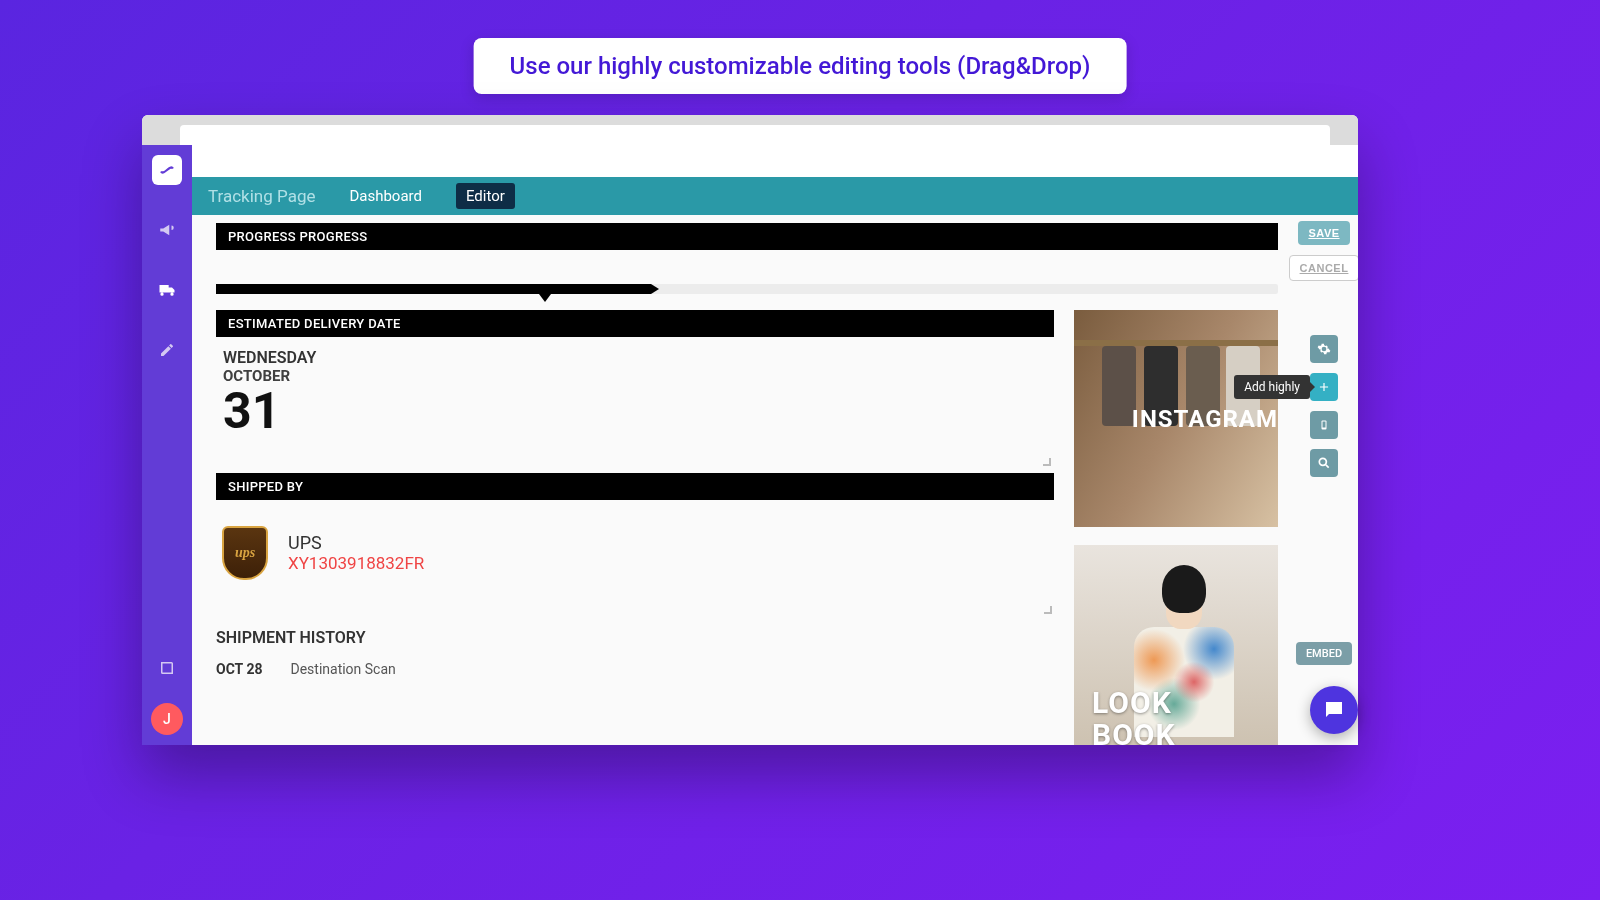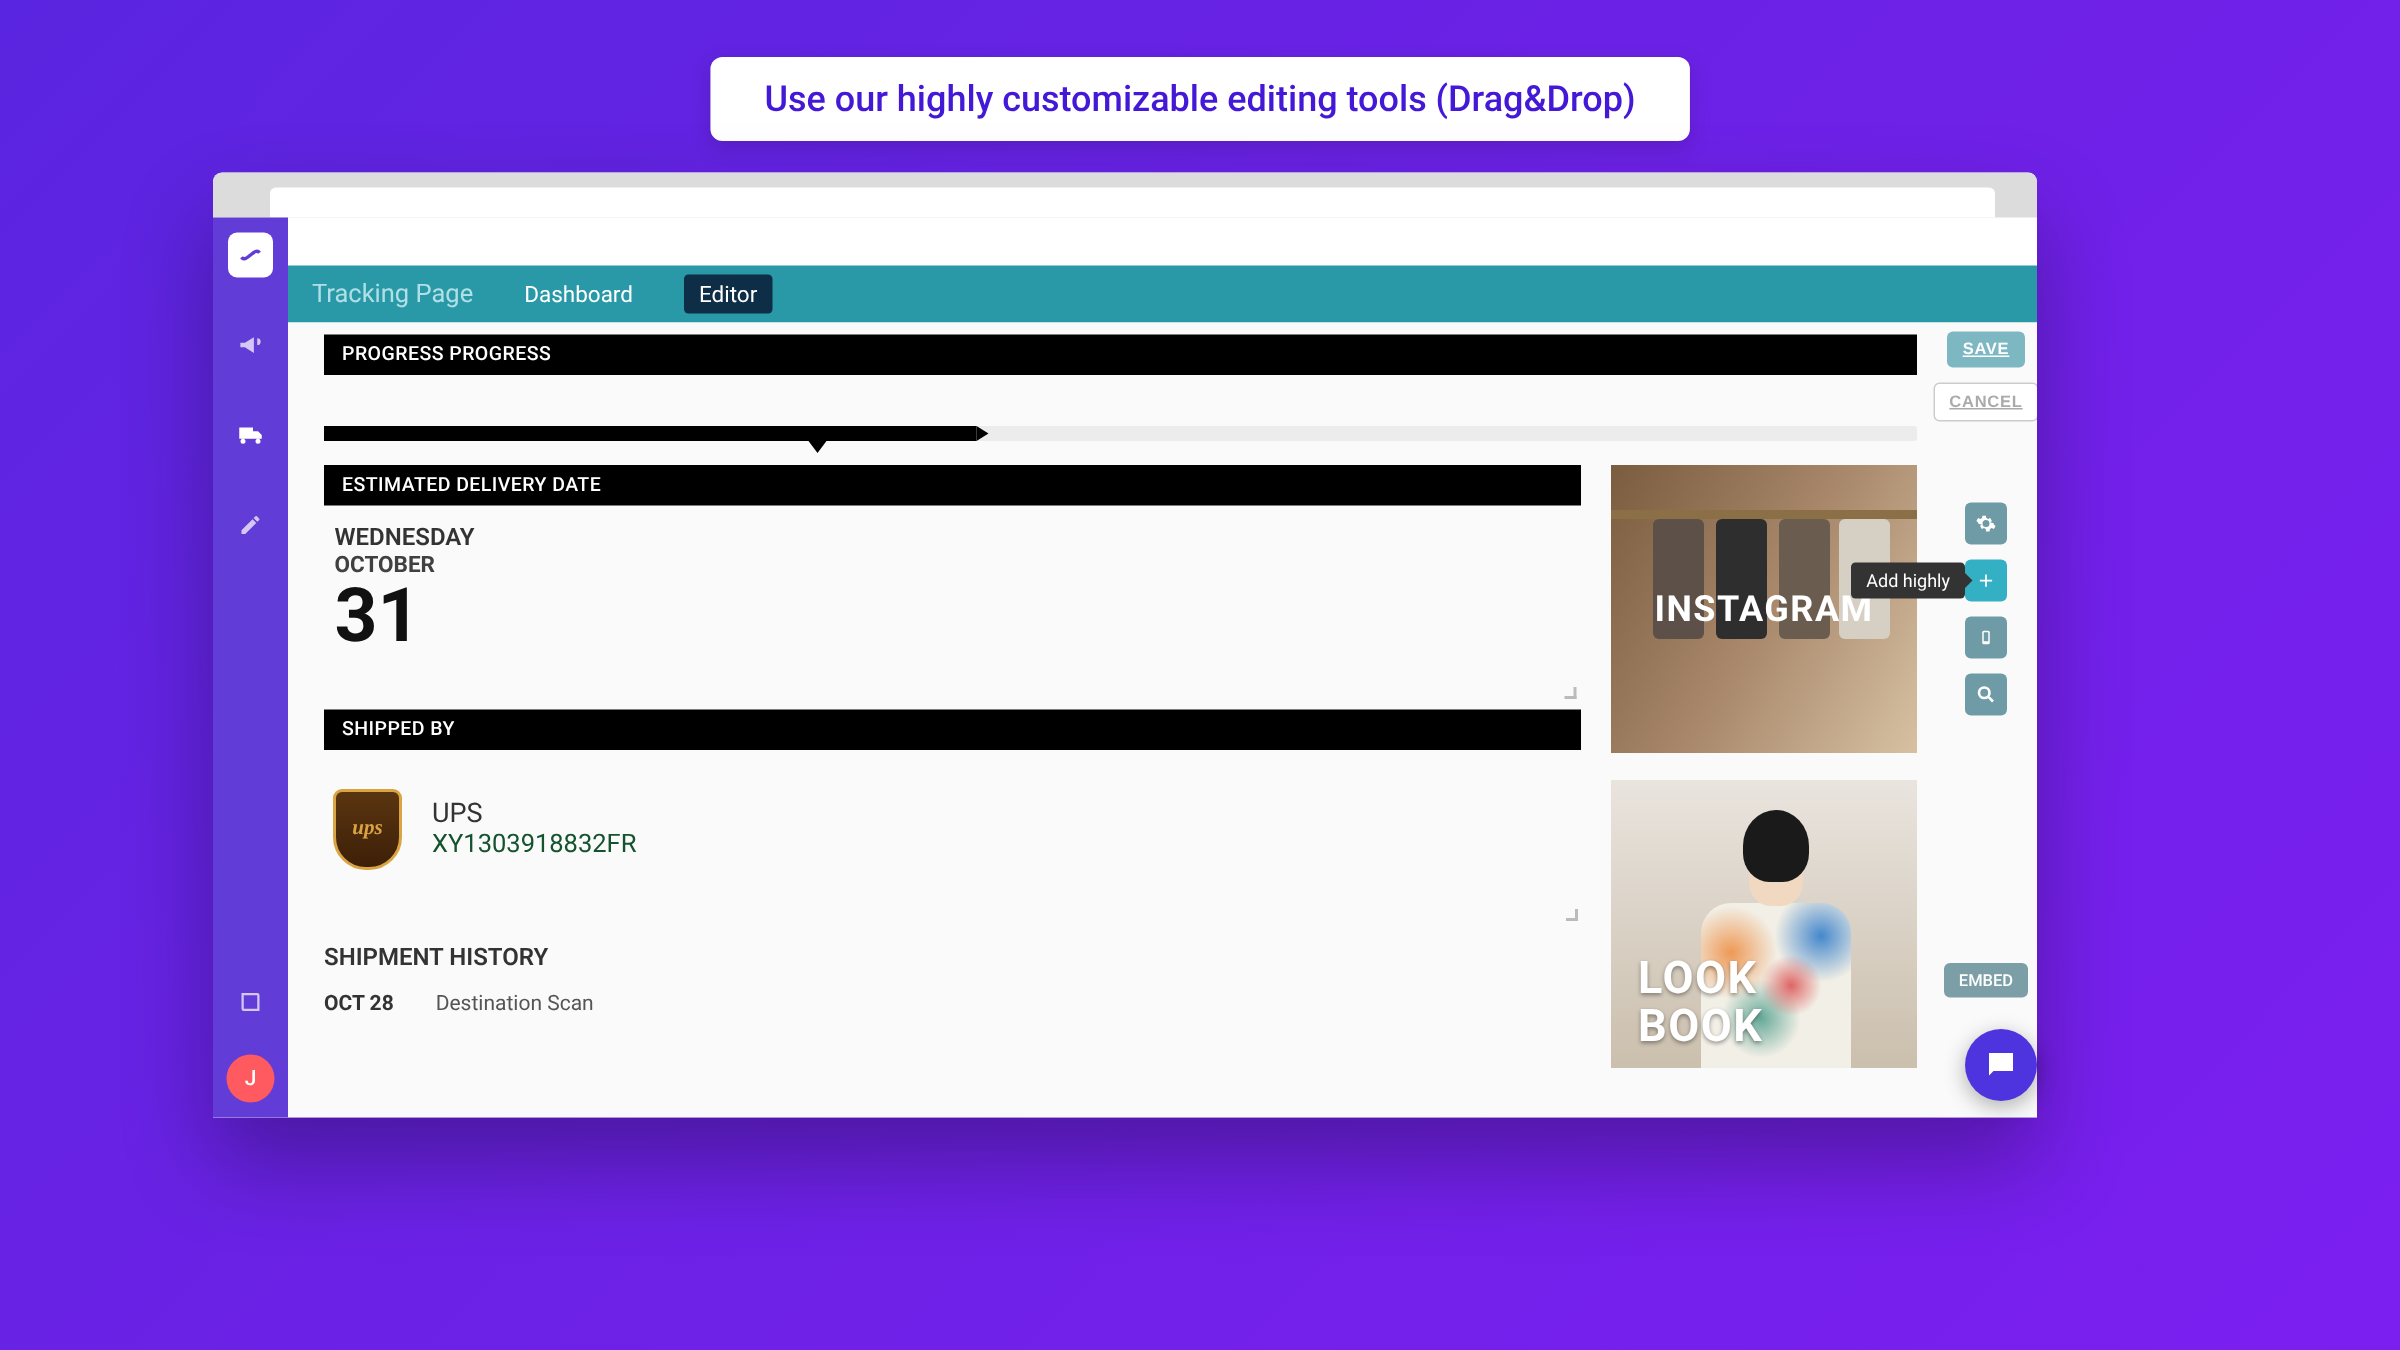--- a/index.html
+++ b/index.html
@@ -291,34 +291,34 @@
     display: flex; align-items: center; justify-content: center;
   }
   .ups-logo span {
     color: #d9a441;
     font-weight: 700;
     font-size: 14px;
     font-family: Georgia, serif;
     font-style: italic;
   }
   .shipper-text .name { font-size: 18px; color: #333; }
-  .shipper-text .tracking { font-size: 17px; color: #14532d; cursor: pointer; }
+  .shipper-text .tracking { font-size: 17px; color: #ef4444; cursor: pointer; }
   .history-head {
     font-size: 16px; font-weight: 600; color: #333;
     margin: 12px 0 14px 0;
   }
   .history-row {
     display: flex; gap: 28px;
     font-size: 14px; color: #555;
   }
   .history-row .d { font-weight: 700; color: #333; }
   .promo {
-    width: 204px; height: 192px;
-    position: relative;
-    display: flex; align-items: center; justify-content: center;
+    width: 204px; height: 217px;
+    position: relative;
+    display: flex; align-items: center; justify-content: flex-end;
     color: #fff;
     font-weight: 700;
     font-size: 24px;
     letter-spacing: 1px;
     overflow: hidden;
   }
   .promo.instagram { background: linear-gradient(120deg,#7a5c3e,#a8876a,#d7c1a3); }
   .promo.lookbook { background: linear-gradient(180deg,#e9e4de,#cbbfad); }
   .promo.lookbook .txt {
     position: absolute; left: 18px; bottom: 12px;

